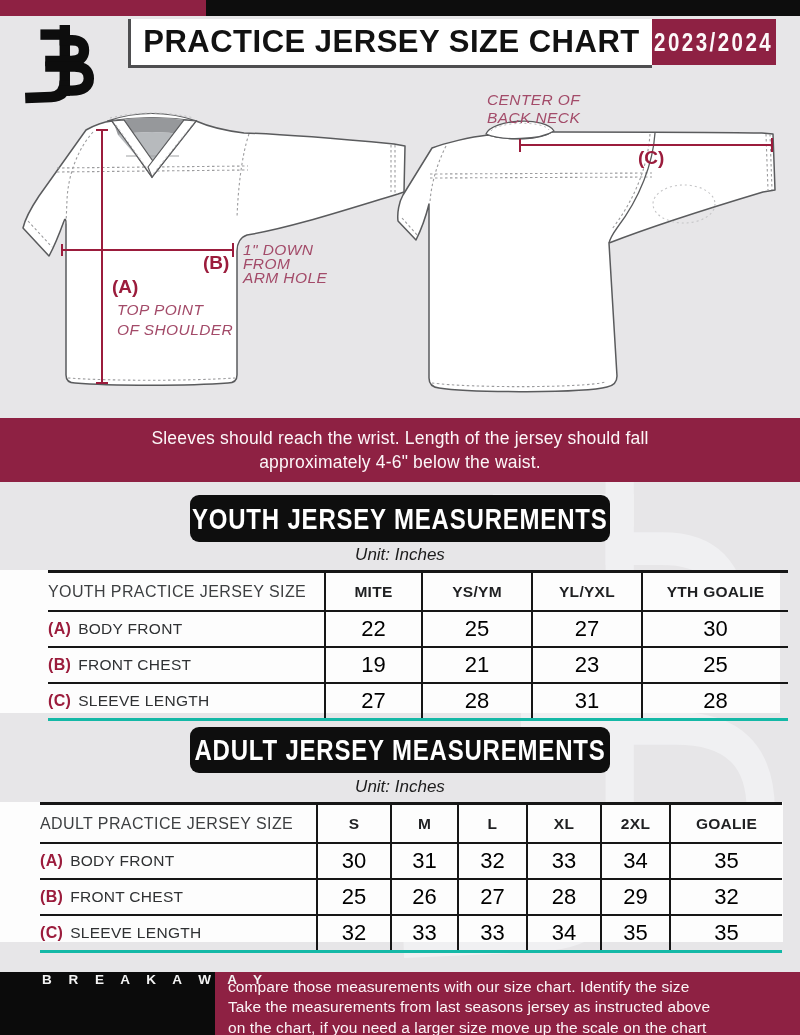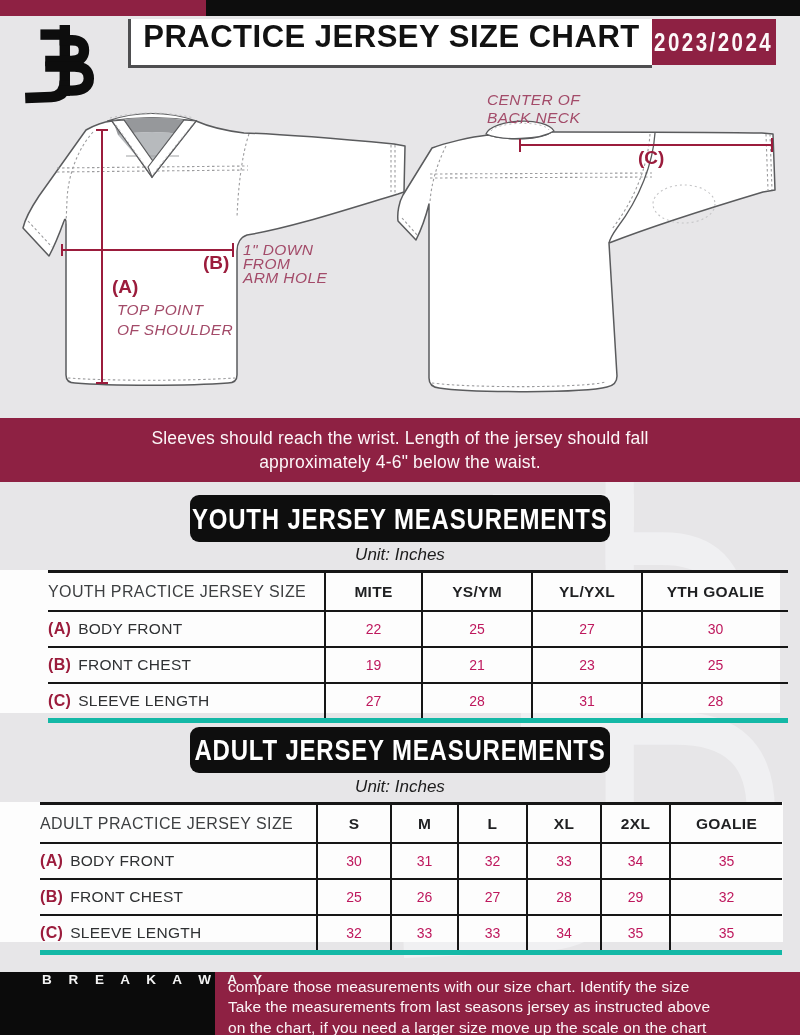--- a/index.html
+++ b/index.html
@@ -7,21 +7,21 @@
   .page{position:relative;width:800px;height:1035px;background:#e7e6e8;overflow:hidden;margin:0 auto;}
 
   
   .topbar-black{position:absolute;left:0;top:0;width:800px;height:16px;background:#0d0d0d;}
   .topbar-maroon{position:absolute;left:0;top:0;width:206px;height:16px;background:#8e2143;}
 
   
   .header-logo{position:absolute;left:24px;top:24px;width:80px;height:82px;}
   .title-box{position:absolute;left:128px;top:19px;width:524px;height:49px;background:#ffffff;
              border-left:3px solid #4e4e50;border-bottom:3px solid #4e4e50;
-             display:flex;align-items:flex-start;justify-content:center;box-sizing:border-box;}
+             display:flex;align-items:center;justify-content:center;box-sizing:border-box;}
   .title-box span{font-size:31px;font-weight:bold;color:#121212;letter-spacing:.5px;white-space:nowrap;}
   .season-box{position:absolute;left:652px;top:19px;width:124px;height:46px;background:#8e2143;
               display:flex;align-items:center;justify-content:center;}
   .season-box span{display:inline-block;transform:scaleX(.82);font-size:25px;font-weight:bold;
                    color:#fdf8f9;letter-spacing:3px;white-space:nowrap;}
 
   
   .watermark{position:absolute;left:380px;top:445px;stroke:#f0f0f2;stroke-width:6;fill:none;}
 
   
@@ -53,29 +53,29 @@
   .band{position:absolute;left:0;background:#fdfdfd;}
   .band-youth{top:570px;width:780px;height:143px;}
   .band-adult{top:802px;width:783px;height:140px;}
 
   
   table.size{position:absolute;border-collapse:collapse;table-layout:fixed;background:transparent;}
   .tbl-youth{left:48px;top:570px;width:740px;}
   .tbl-adult{left:40px;top:802px;width:742px;}
   table.size tr{border-bottom:2px solid #161616;}
   table.size tr:first-child{border-top:3px solid #161616;}
-  table.size tr:last-child{border-bottom:5px solid #14b8a6;}
+  table.size tr:last-child{border-bottom:3px solid #14b8a6;}
   table.size td,table.size th{padding:0;height:34px;vertical-align:middle;}
   table.size tr:first-child th{height:37px;}
   td.val,th.col{border-left:2px solid #161616;text-align:center;}
   th.lbl{font-weight:normal;font-size:16px;color:#3d3f41;letter-spacing:.4px;text-align:left;padding-left:14px;}
   th.col{font-size:15.5px;font-weight:bold;color:#1f2022;letter-spacing:.3px;}
   td.rowlbl{text-align:left;padding-left:26px;font-size:15.5px;color:#2f3133;letter-spacing:.3px;}
   td.rowlbl .key{font-weight:bold;color:#9b1c3c;margin-right:7px;font-size:16px;}
-  td.val{font-size:14px;color:#be185d;}
+  td.val{font-size:22px;color:#000000;}
 
   
   .footer{position:absolute;left:0;top:972px;width:800px;height:63px;background:#8e2143;}
   .footer-left{position:absolute;left:0;top:0;width:215px;height:63px;background:#0b0b0b;
                display:flex;}
   .footer-logo{margin-left:30px;stroke:#c9c9c9;stroke-width:13;fill:none;}
   .footer-brand{color:#f3f3f3;font-size:13.5px;font-weight:bold;letter-spacing:6.5px;margin-left:12px;white-space:nowrap;}
   .footer-right{position:absolute;left:215px;top:0;right:0;height:63px;box-sizing:border-box;
                 padding:5px 8px 0 13px;}
   .footer-right div{color:#fbf4f6;font-size:15.5px;line-height:1.32;letter-spacing:.1px;white-space:nowrap;}

